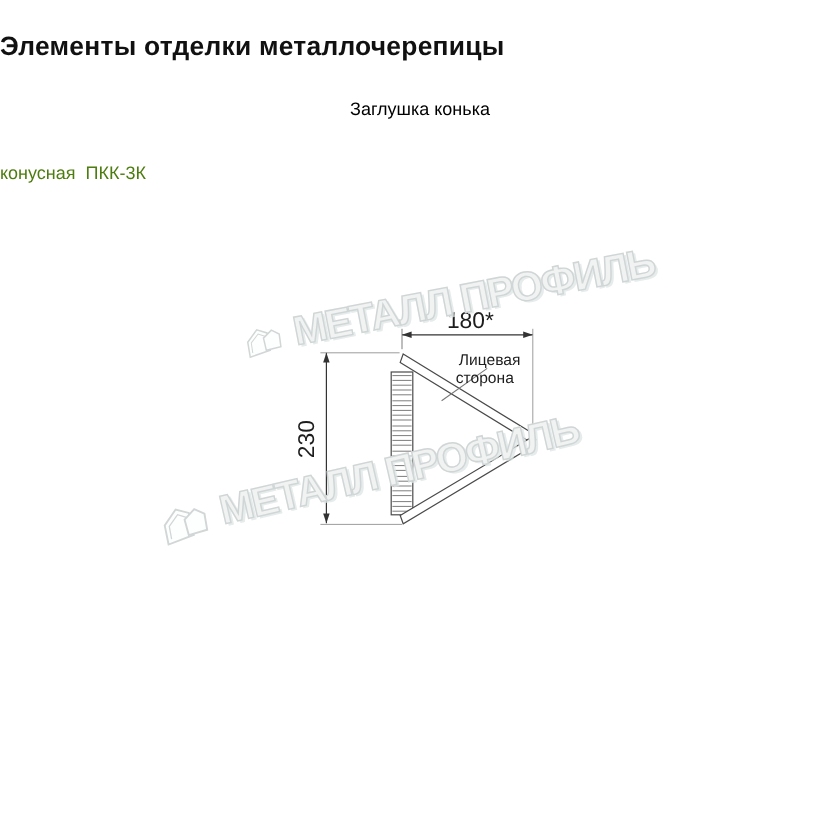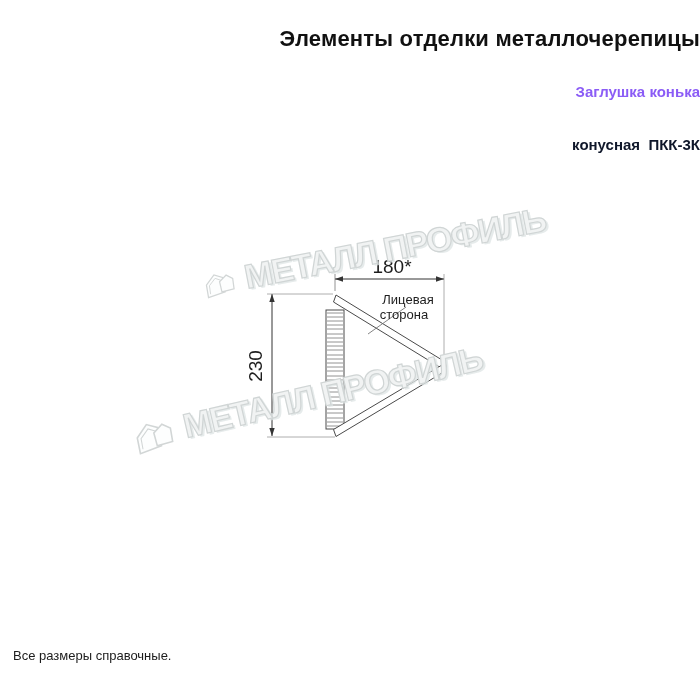--- a/index.html
+++ b/index.html
@@ -1,30 +1,30 @@
 <!DOCTYPE html>
 <html><head>
 <meta charset="utf-8">
 <style>
   html,body{margin:0;padding:0;background:#fff;}
   .page{
     position:relative;width:700px;height:700px;background:#fff;overflow:hidden;
     font-family:"Liberation Sans", sans-serif;color:#1a1a1a;
   }
   .page-title{
-    position:absolute;top:26px;left:0;width:700px;text-align:right;
+    position:absolute;top:26px;left:0;width:700px;text-align:left;
     font-size:22px;font-weight:700;letter-spacing:.2px;color:#111;
   }
   .product-name{
-    position:absolute;top:82px;left:0;width:700px;text-align:right;
-    font-size:15px;line-height:20px;color:#8b5cf6;font-weight:bold;
+    position:absolute;top:82px;left:0;width:700px;text-align:center;
+    font-size:15px;line-height:20px;color:#000000;
   }
   .product-type{
-    position:absolute;top:136px;left:0;width:700px;text-align:right;
-    font-size:15px;font-weight:700;color:#0f172a;white-space:pre;
+    position:absolute;top:136px;left:0;width:700px;text-align:left;
+    font-size:15px;font-weight:400;color:#4d7c0f;white-space:pre;
   }
   .drawing-svg{position:absolute;left:0;top:0;width:700px;height:700px;}
   .drawing-svg text{font-family:"Liberation Sans", sans-serif;fill:#1d1d1d;}
   .dim-text{font-size:19px;}
   .note-text{font-size:13px;}
   .watermark{
     position:absolute;display:flex;align-items:center;gap:8px;
     pointer-events:none;
   }
   .wm-1{left:198px;top:212px;width:350px;height:80px;transform:rotate(-11deg);}
@@ -103,16 +103,15 @@
       <g fill="#fdfefe" stroke="#d2d6d6" stroke-width="2.4" transform="rotate(-8 35 30)">
         <path d="M6 52 L10 28 L30 14 L44 24 L40 52 Z"></path>
         <path d="M34 50 L36 30 L52 22 L62 32 L58 52 Z"></path>
         <path d="M12 47 L15 31 L30 21 L39 28" fill="none" stroke-width="1.6"></path>
       </g>
     </svg>
     <span class="wm-text">МЕТАЛЛ ПРОФИЛЬ</span>
   </div>
 
   <div class="footnotes">
-    <div>Все размеры справочные.</div>
   </div>
 
 </div>
 
 </body></html>

